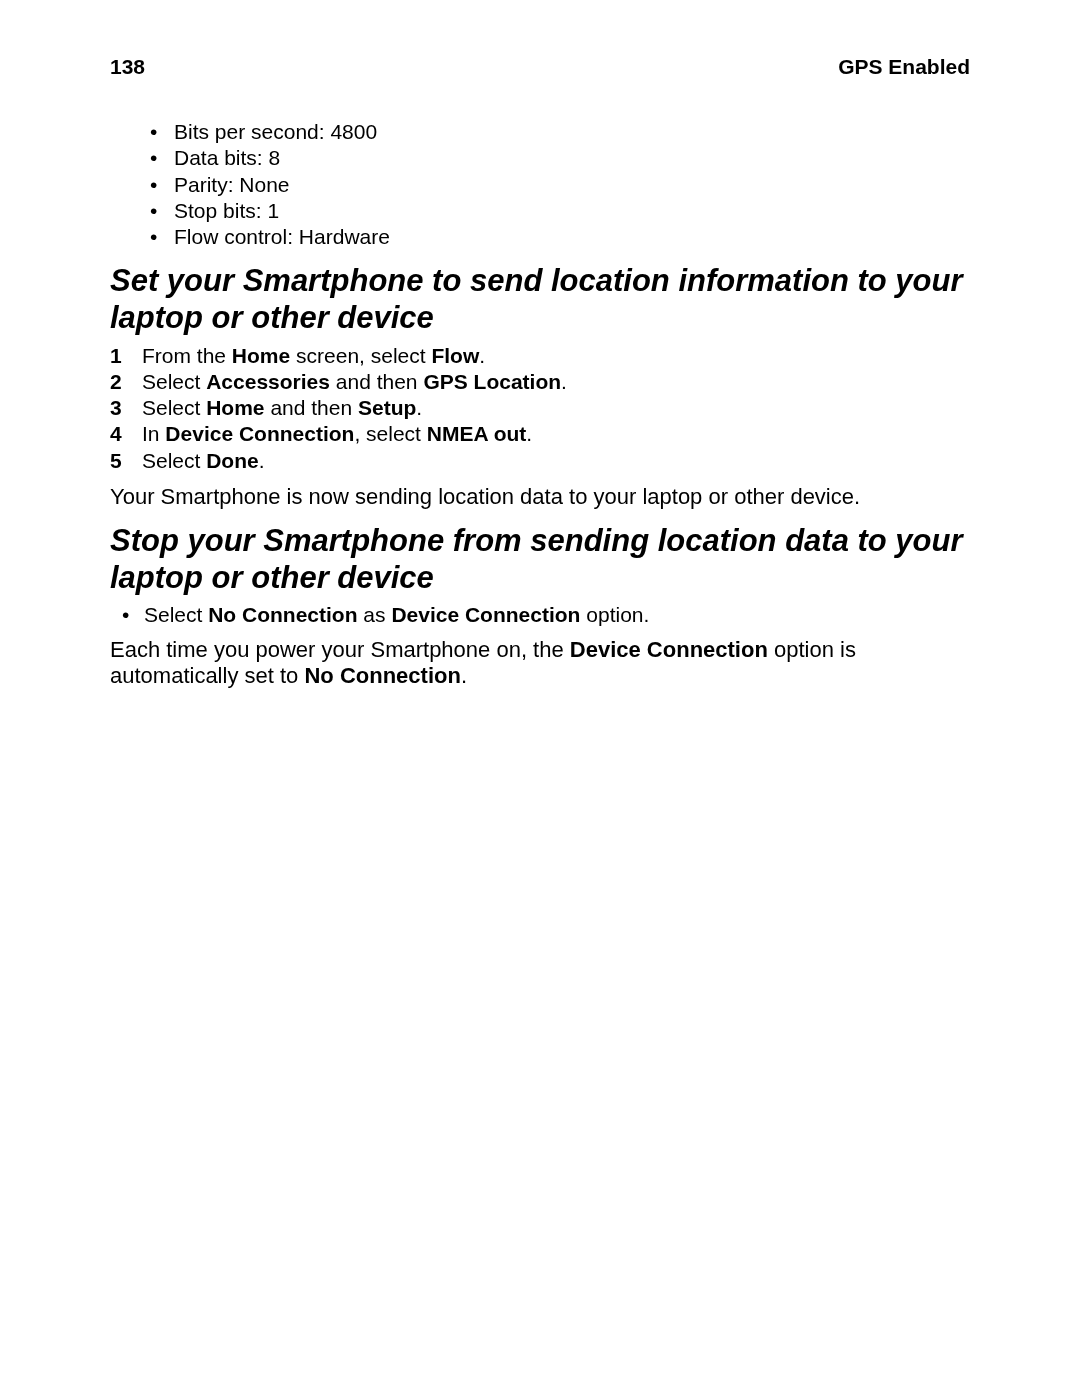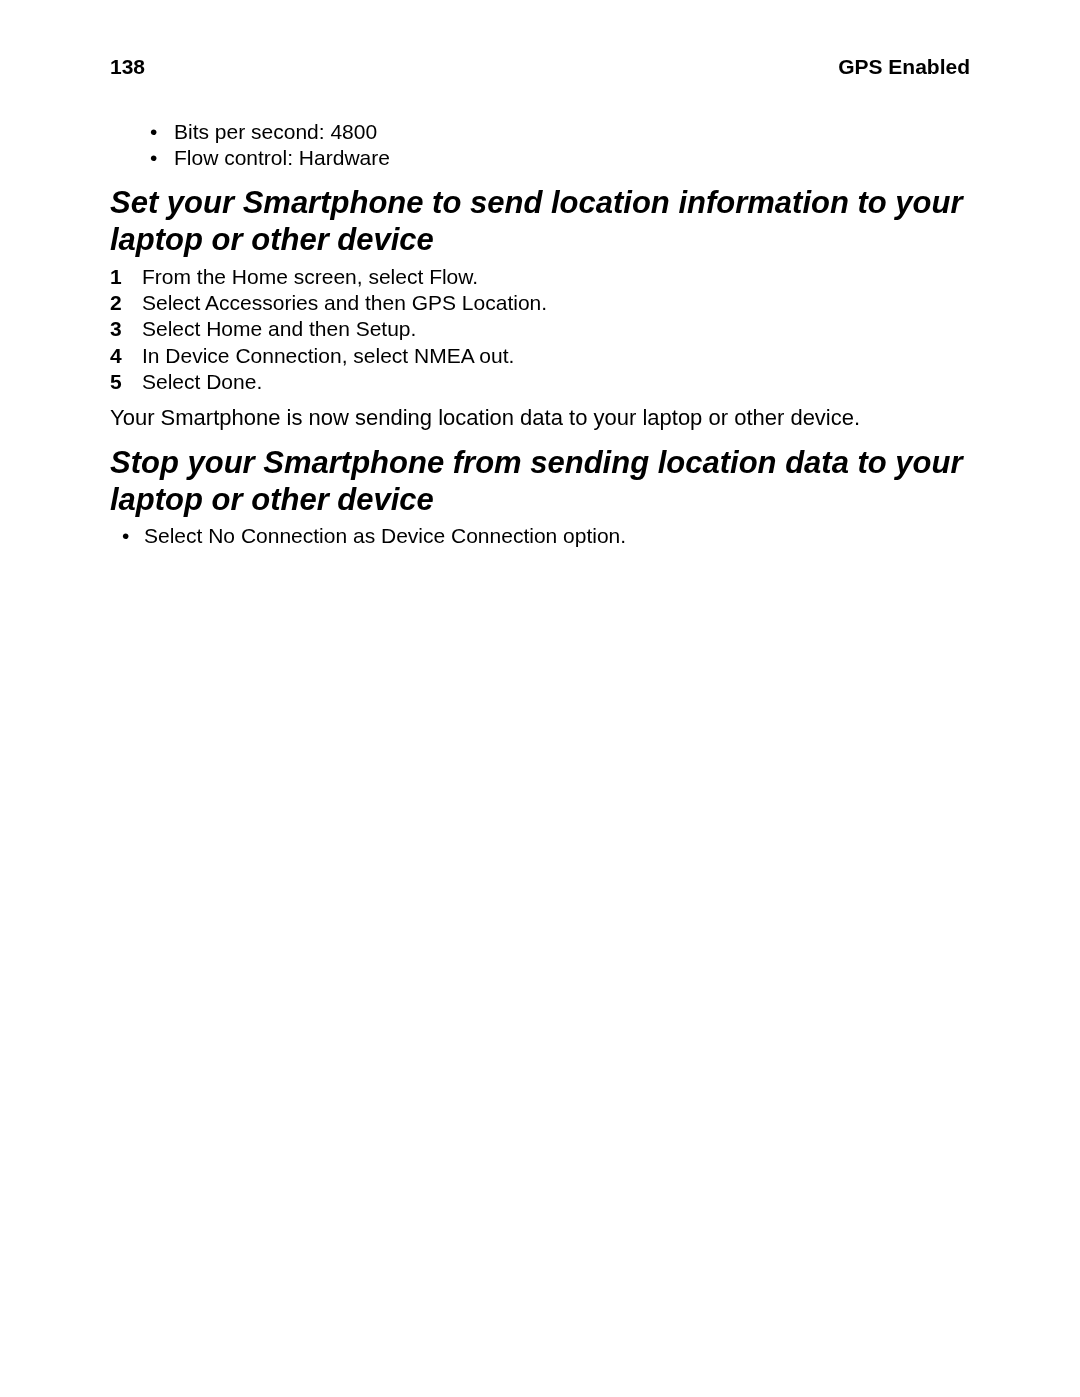--- a/index.html
+++ b/index.html
@@ -72,21 +72,21 @@
     flex: 0 0 32px;
   }
   .num-list .txt {
     flex: 1;
   }
   .body-text {
     font-size: 22px;
     margin: 8px 0 12px 0;
     line-height: 1.2;
   }
-  .bold { font-weight: normal; }
+  .bold { font-weight: bold; }
   .bullet-list-tight {
     list-style: none;
     padding: 0 0 0 12px;
     margin: 0 0 10px 0;
     font-size: 21px;
   }
   .bullet-list-tight li {
     position: relative;
     padding-left: 22px;
   }
@@ -102,20 +102,23 @@
 
 <div class="page">
 
   <div class="header">
     <span class="page-num">138</span>
     <span class="title">GPS Enabled</span>
   </div>
 
   <ul class="bullet-list">
     <li>Bits per second: 4800</li>
+    <li>Data bits: 8</li>
+    <li>Parity: None</li>
+    <li>Stop bits: 1</li>
     <li>Flow control: Hardware</li>
   </ul>
 
   <div class="section-heading">Set your Smartphone to send location information to your laptop or other device</div>
 
   <ol class="num-list">
     <li>
       <span class="num">1</span>
       <span class="txt">
         <span>From the </span><span class="bold">Home</span><span> screen, select </span><span class="bold">Flow</span><span>.</span>
@@ -150,14 +153,17 @@
   <p class="body-text">Your Smartphone is now sending location data to your laptop or other device.</p>
 
   <div class="section-heading">Stop your Smartphone from sending location data to your laptop or other device</div>
 
   <ul class="bullet-list-tight">
     <li>
       <span>Select </span><span class="bold">No Connection</span><span> as </span><span class="bold">Device Connection</span><span> option.</span>
     </li>
   </ul>
 
+  <p class="body-text">
+    <span>Each time you power your Smartphone on, the </span><span class="bold">Device Connection</span><span> option is automatically set to </span><span class="bold">No Connection</span><span>.</span>
+  </p>
 
 </div>
 
 </body></html>

